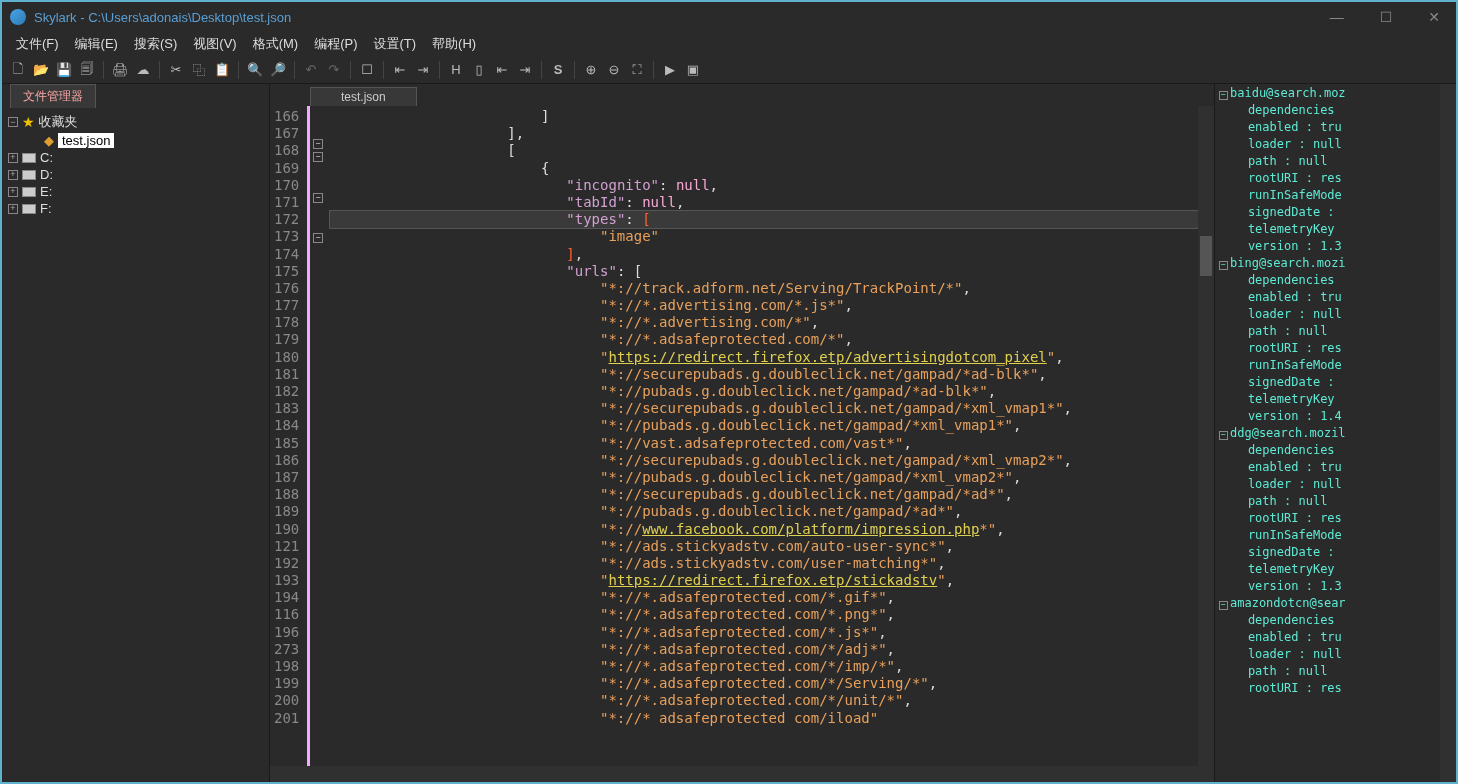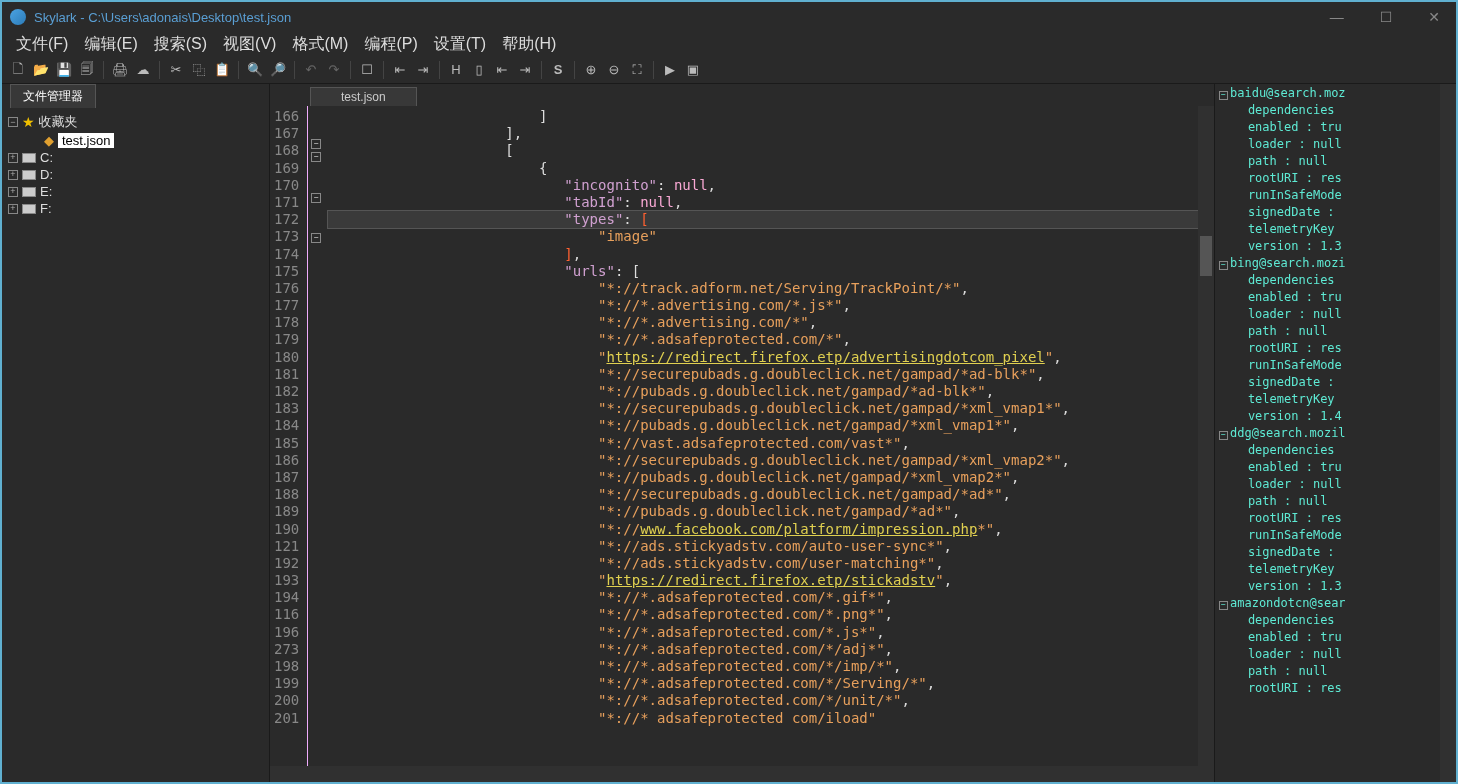--- a/index.html
+++ b/index.html
@@ -44,21 +44,21 @@
   font-size: 14px;
 }
 .titlebar .controls span { cursor: pointer; padding: 2px 8px; }
 .menubar {
   height: 24px;
   background: #2a2a2a;
   display: flex;
   align-items: center;
   padding: 0 6px;
   color: #ddd;
-  font-size: 16px;
+  font-size: 13px;
 }
 .menubar span { padding: 2px 8px; cursor: pointer; }
 .toolbar {
   height: 28px;
   background: #2a2a2a;
   display: flex;
   align-items: center;
   padding: 0 6px;
   gap: 3px;
   border-bottom: 1px solid #1a1a1a;
@@ -83,21 +83,21 @@
   flex-direction: column;
 }
 .sidebar-tab {
   display: inline-block;
   padding: 3px 12px;
   background: #383838;
   border: 1px solid #555;
   border-bottom: none;
   margin-left: 8px;
   font-size: 12px;
-  color: #ffffff;
+  color: #fca5a5;
 }
 .tree {
   flex: 1;
   padding: 4px 6px;
   font-size: 13px;
   color: #ddd;
 }
 .tree-item {
   display: flex;
   align-items: center;
@@ -150,21 +150,21 @@
   background: #2a2a2a;
   overflow: hidden;
   position: relative;
 }
 .gutter {
   background: #2a2a2a;
   color: #888;
   text-align: right;
   padding: 2px 8px 2px 4px;
   user-select: none;
-  border-right: 1px solid #f0abfc;
+  border-right: 3px solid #f0abfc;
 }
 .gutter .ln { height: 17.2px; }
 .foldcol {
   width: 16px;
   background: #2a2a2a;
   padding-top: 2px;
 }
 .fold {
   width: 10px; height: 10px; margin: 3.5px auto;
   border: 1px solid #888; color:#ccc;

